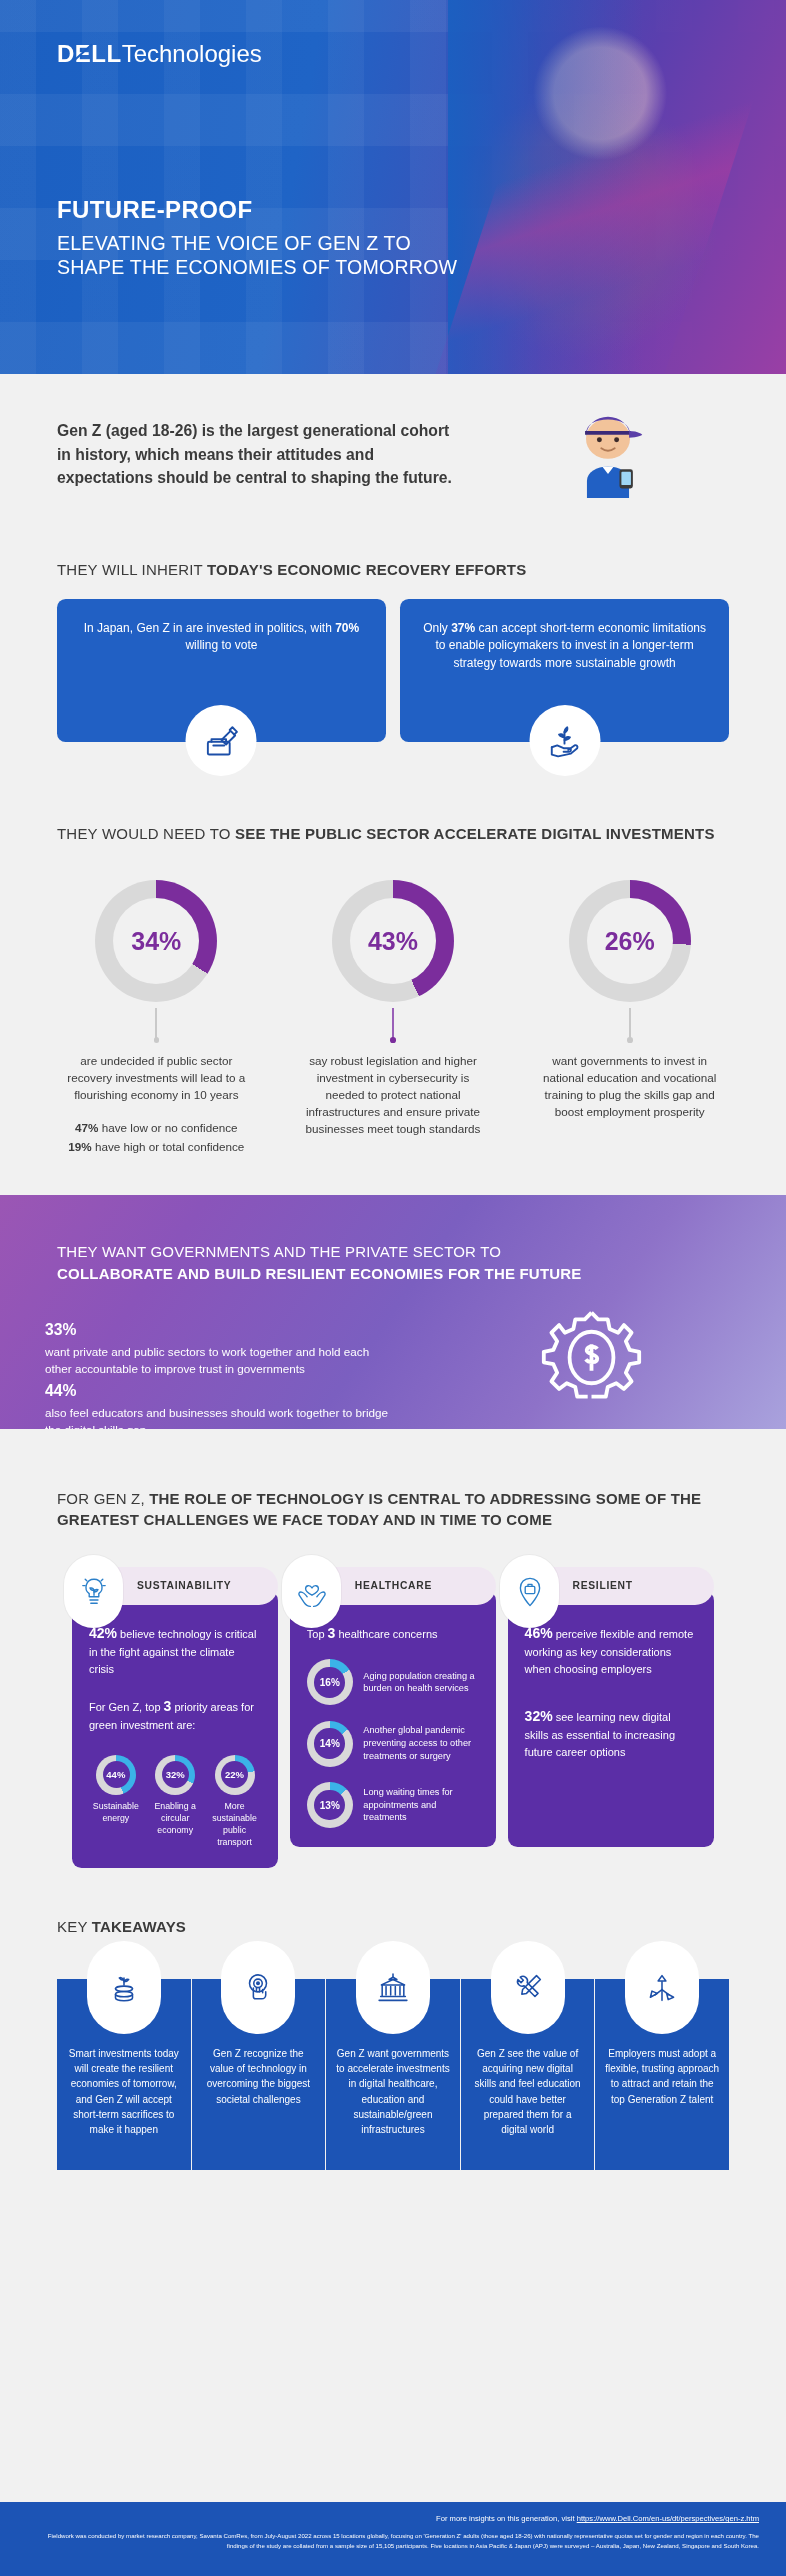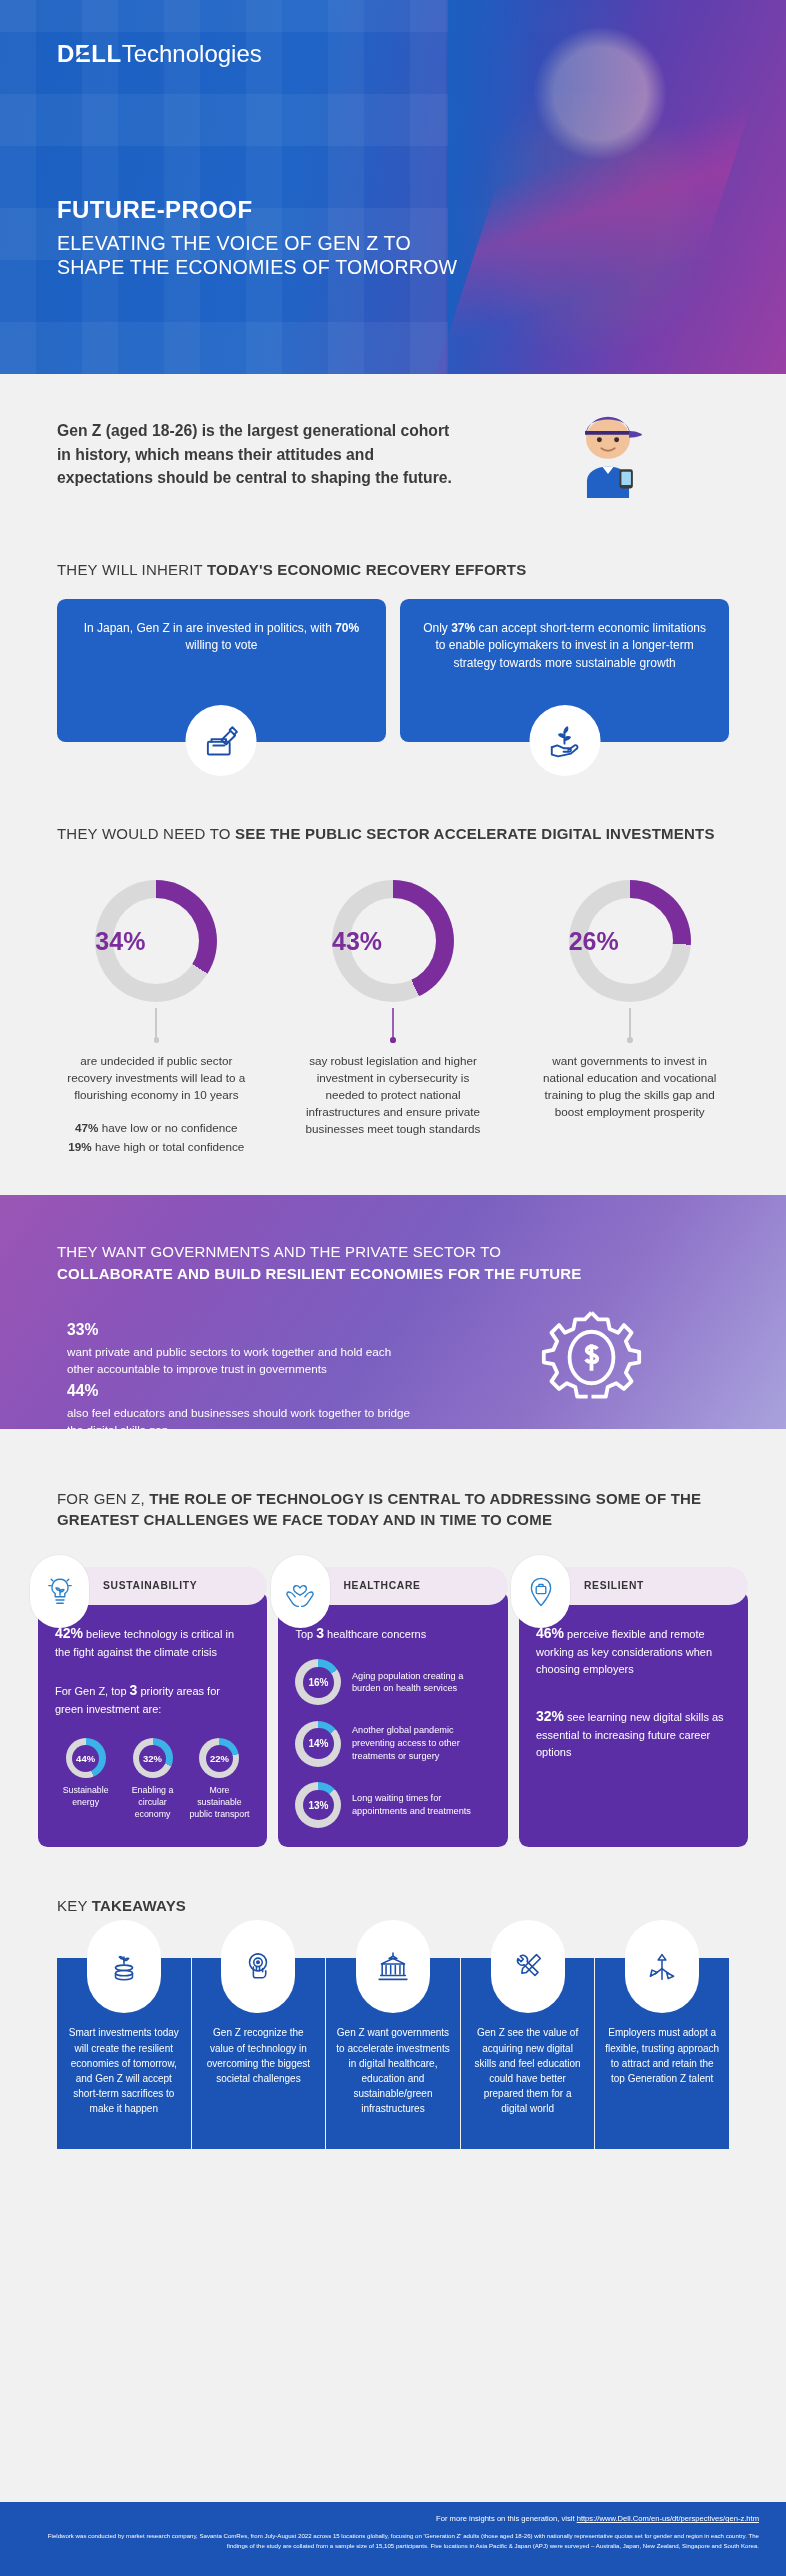--- a/index.html
+++ b/index.html
@@ -85,21 +85,21 @@
     width:71px; height:71px; border-radius:50%; background:#fff;
     display:flex; align-items:center; justify-content:center;
   }
 
   
   .donut-head{ padding: 0 57px; margin-top: 81px; }
   .donuts{ display:flex; padding: 0 38px; margin-top: 36px; }
   .donut-col{ flex:1; display:flex; flex-direction:column; align-items:center;}
   .donut{
     width:122px; height:122px; border-radius:50%; position:relative;
-    display:flex; align-items:center; justify-content:flex-start;
+    display:flex; align-items:center; justify-content:center;
   }
   .donut-hole{
     position:absolute; left:18px; top:18px; width:86px; height:86px;
     border-radius:50%; background:#f1f1f1;
   }
   .donut-val{ position:relative; z-index:2; font-size:25px; font-weight:700; color:#7b2d9c; }
   .stem{ width:1.9px; height:32px; background:#c9c9c9; margin-top:5.7px; position:relative;}
   .stem.purple{ background:#9a60b8; }
   .stem:after{ content:""; position:absolute; left:-1.9px; bottom:-2.9px; width:5.7px; height:5.7px; border-radius:50%; background:#c9c9c9;}
   .stem.purple:after{ background:#7b2d9c; }
@@ -108,28 +108,28 @@
   .donut-sub b{ font-weight:700; }
 
   
   .purple-band{
     margin-top: 38px; width:786px; height:234px; position:relative; overflow:hidden;
     background: linear-gradient(125deg,#9b56b4 0%,#8a54ba 22%,#7b5fc0 50%,#8e72c8 72%,#a9a2dd 100%);
     color:#fff;
   }
   .pb-head{ position:absolute; left:57px; top:46px; font-size:15px; line-height:1.5; letter-spacing:0.2px;}
   .pb-head b{ font-weight:700; }
-  .pb-stat{ position:absolute; left:67px; }
+  .pb-stat{ position:absolute; left:45px; }
   .pb-stat .n{ font-size:15.7px; font-weight:700; margin-bottom:3.8px;}
   .pb-stat .t{ font-size:11.7px; line-height:1.5; width:353px;}
   .pb-gear{ position:absolute; right:143px; top:111px; width:103px; height:103px;}
 
   
   .tech-head{ padding: 0 57px; margin-top: 59px; }
-  .tech-cols{ display:flex; gap:11.4px; padding: 0 38px; margin-top: 36px;}
+  .tech-cols{ display:flex; gap:11.4px; padding: 0 72px; margin-top: 36px;}
   .tcol{ flex:1; position:relative; }
   .tcol-tab{
     height:38px; background:#f0e7f2; border-radius:19px; margin-left:19px;
     display:flex; align-items:center; padding-left:46px; position:relative; z-index:1;
   }
   .tcol-tab span{ font-size:10.3px; font-weight:700; letter-spacing:0.7px; color:#333;}
   .tcol-badge{
     position:absolute; left:-7.6px; top:-11.4px; width:59px; height:73px; border-radius:32px;
     background:#fff; display:flex; align-items:center; justify-content:center; z-index:3;
     box-shadow:0 0 0 1px rgba(0,0,0,.03);

